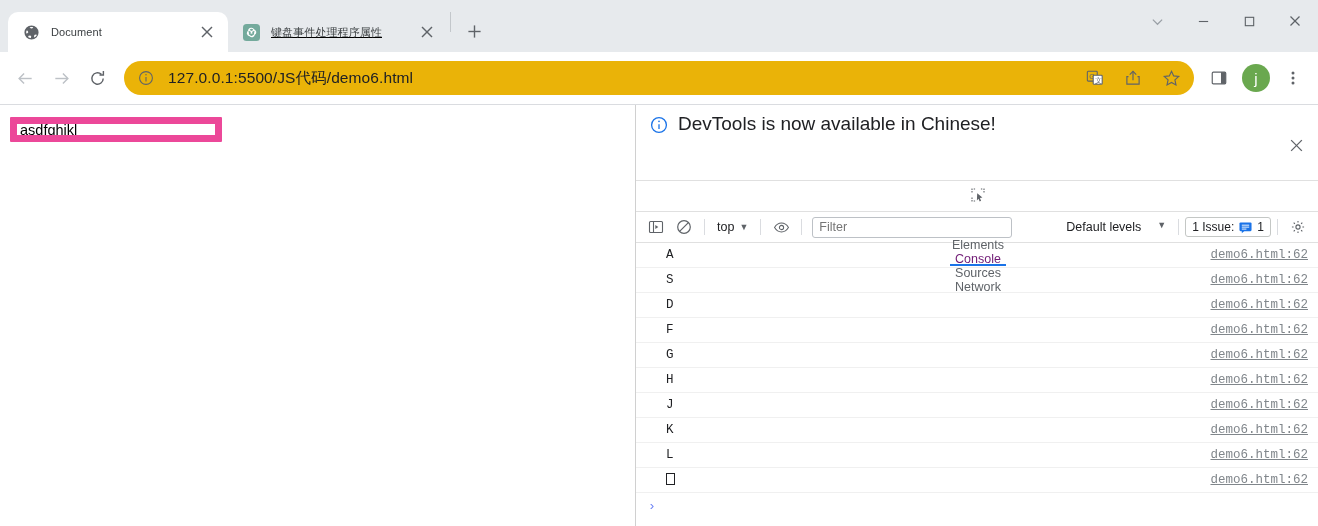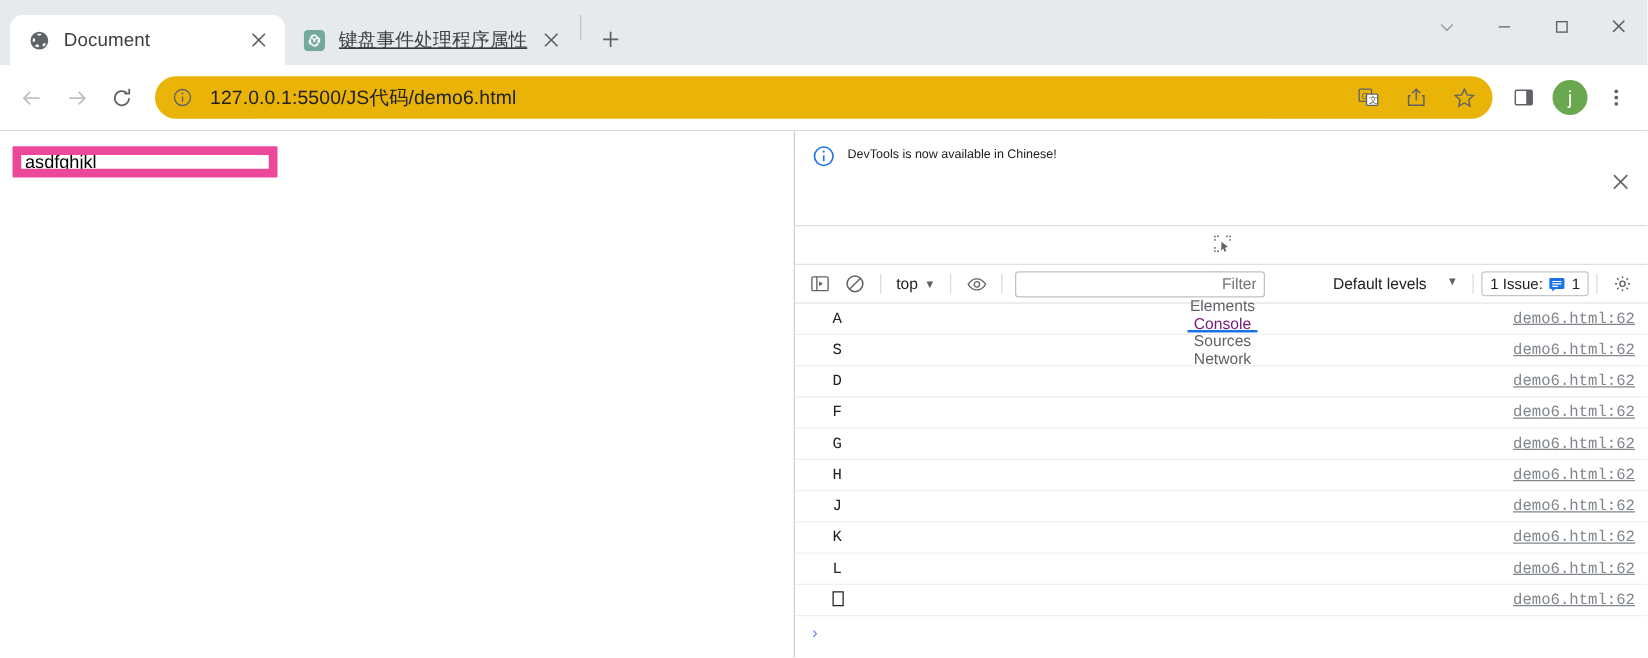--- a/index.html
+++ b/index.html
@@ -21,21 +21,21 @@
   .tab {
     height: 40px; display: flex; align-items: center;
     border-radius: 10px 10px 0 0; padding: 0 10px 0 14px;
     position: relative; min-width: 220px; max-width: 300px;
   }
   .tab.active { background: #ffffff; }
   .tab.inactive { background: transparent; text-decoration: underline; }
   .tab-favicon { width: 18px; height: 18px; flex: 0 0 18px; margin-right: 11px;
                  display: flex; align-items: center; justify-content: center; }
   .tab-title {
-    flex: 1; font-size: 15px; color: #3c4043;
+    flex: 1; font-size: 11px; color: #3c4043;
     white-space: nowrap; overflow: hidden; text-overflow: ellipsis;
     letter-spacing: .1px;
   }
   .tab-close {
     width: 22px; height: 22px; flex: 0 0 22px; margin-left: 8px;
     display: flex; align-items: center; justify-content: center;
     border-radius: 50%; color: #5f6368;
   }
   .tab-sep { width: 1px; height: 20px; background: #c3c7cb; align-self: center;
              margin: 0 2px 9px 2px; }
@@ -90,21 +90,21 @@
   .devtools { flex: 1; display: flex; flex-direction: column; background: #fff;
               min-width: 0; font-size: 12px; color: #202124; }
 
   
   .dt-banner {
     padding: 10px 12px 10px 14px; display: flex; align-items: flex-start;
     border-bottom: 1px solid #e0e0e0; position: relative; min-height: 76px;
   }
   .banner-info { width: 18px; height: 18px; flex: 0 0 18px; margin-right: 10px; margin-top: 1px; }
   .banner-body { flex: 1; }
-  .banner-text { font-size: 10px; color: #202124; line-height: 18px; margin-bottom: 10px; }
+  .banner-text { font-size: 19px; color: #202124; line-height: 18px; margin-bottom: 10px; }
   .banner-btns { display: flex; align-items: center; gap: 6px; }
   .btn {
     font-family: "Liberation Sans", sans-serif; font-size: 13px; line-height: 1;
     padding: 7px 9px; border-radius: 3px; border: 1px solid transparent;
     white-space: nowrap;
   }
   .btn-primary { background: #1a73e8; color: #fff; font-weight: bold; }
   .btn-secondary { background: #fff; color: #202124; border: 1px solid #c4c7c5; }
   .banner-close {
     position: absolute; right: 12px; top: 30px; width: 20px; height: 20px;
@@ -139,21 +139,21 @@
   
   .dt-conbar {
     height: 31px; display: flex; align-items: center; border-bottom: 1px solid #e0e0e0;
     padding: 0 6px; gap: 0;
   }
   .ctx-select { display: flex; align-items: center; gap: 5px; font-size: 12.5px;
                 color: #202124; padding: 0 6px; height: 22px; }
   .filter-input {
     width: 200px; height: 21px; border: 1px solid #bdc1c6; border-radius: 3px;
     font-family: "Liberation Sans", sans-serif; font-size: 12.5px; color: #000000;
-    padding: 0 6px; outline: none; background: #fff; margin-left: 4px; text-align: right;
+    padding: 0 6px; outline: none; background: #fff; margin-left: 4px;
   }
   .levels { display: flex; align-items: flex-start; gap: 16px; font-size: 12.5px;
             color: #202124; margin-left: auto; padding: 0 6px; }
   .caret { font-size: 9px; color: #5f6368; }
 
   
   .console-list { flex: 1; overflow: hidden; background: #fff; }
   .con-row {
     height: 25px; display: flex; align-items: center;
     border-bottom: 1px solid #f0f0f0; padding: 0 8px 0 30px;

